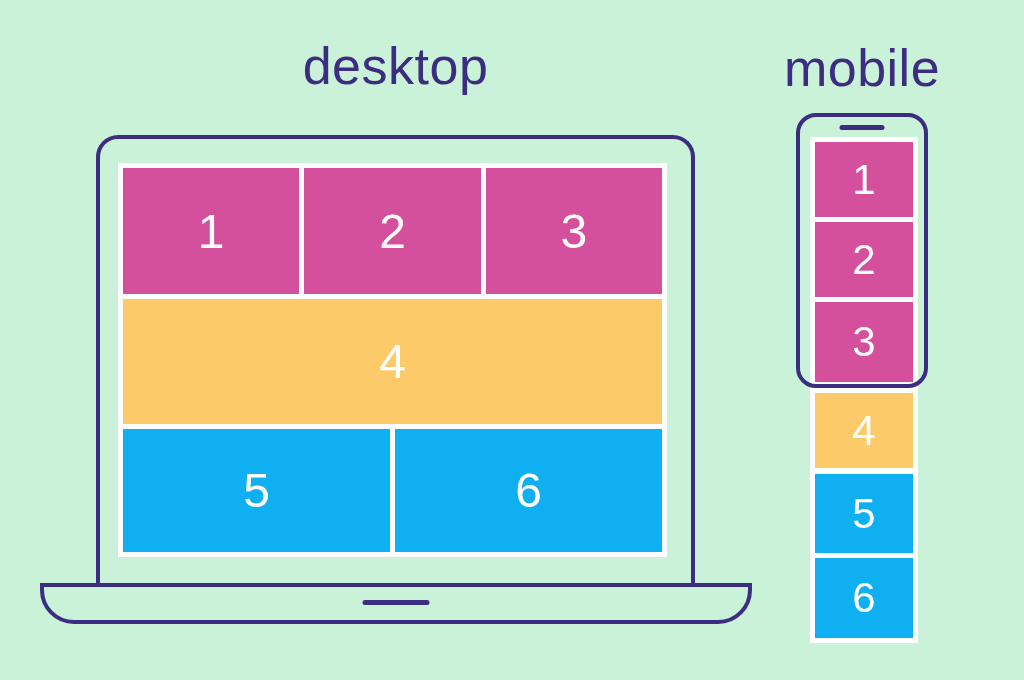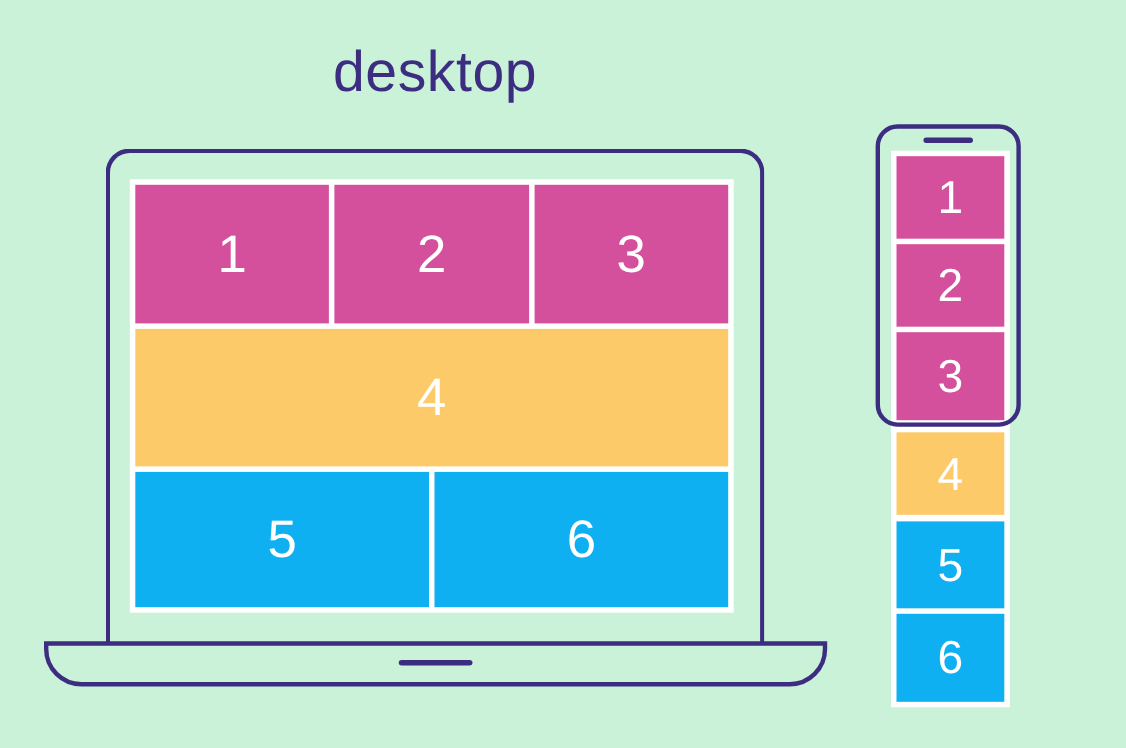--- a/index.html
+++ b/index.html
@@ -110,20 +110,21 @@
     border-radius: 3px;
     background: var(--outline, #3c2d80);
   }
 </style>
 </head>
 <body>
 
 <div class="canvas">
 
   <div class="title desktop-title">desktop</div>
+  <div class="title mobile-title">mobile</div>
 
   <div class="laptop-screen">
     <div class="desktop-grid">
       <div class="block span2" style="background: rgb(213, 80, 156);">1</div>
       <div class="block span2" style="background: rgb(213, 80, 156);">2</div>
       <div class="block span2" style="background: rgb(213, 80, 156);">3</div>
       <div class="block span6" style="background: rgb(252, 202, 105);">4</div>
       <div class="block span3" style="background: rgb(14, 176, 242);">5</div>
       <div class="block span3" style="background: rgb(14, 176, 242);">6</div>
     </div>

